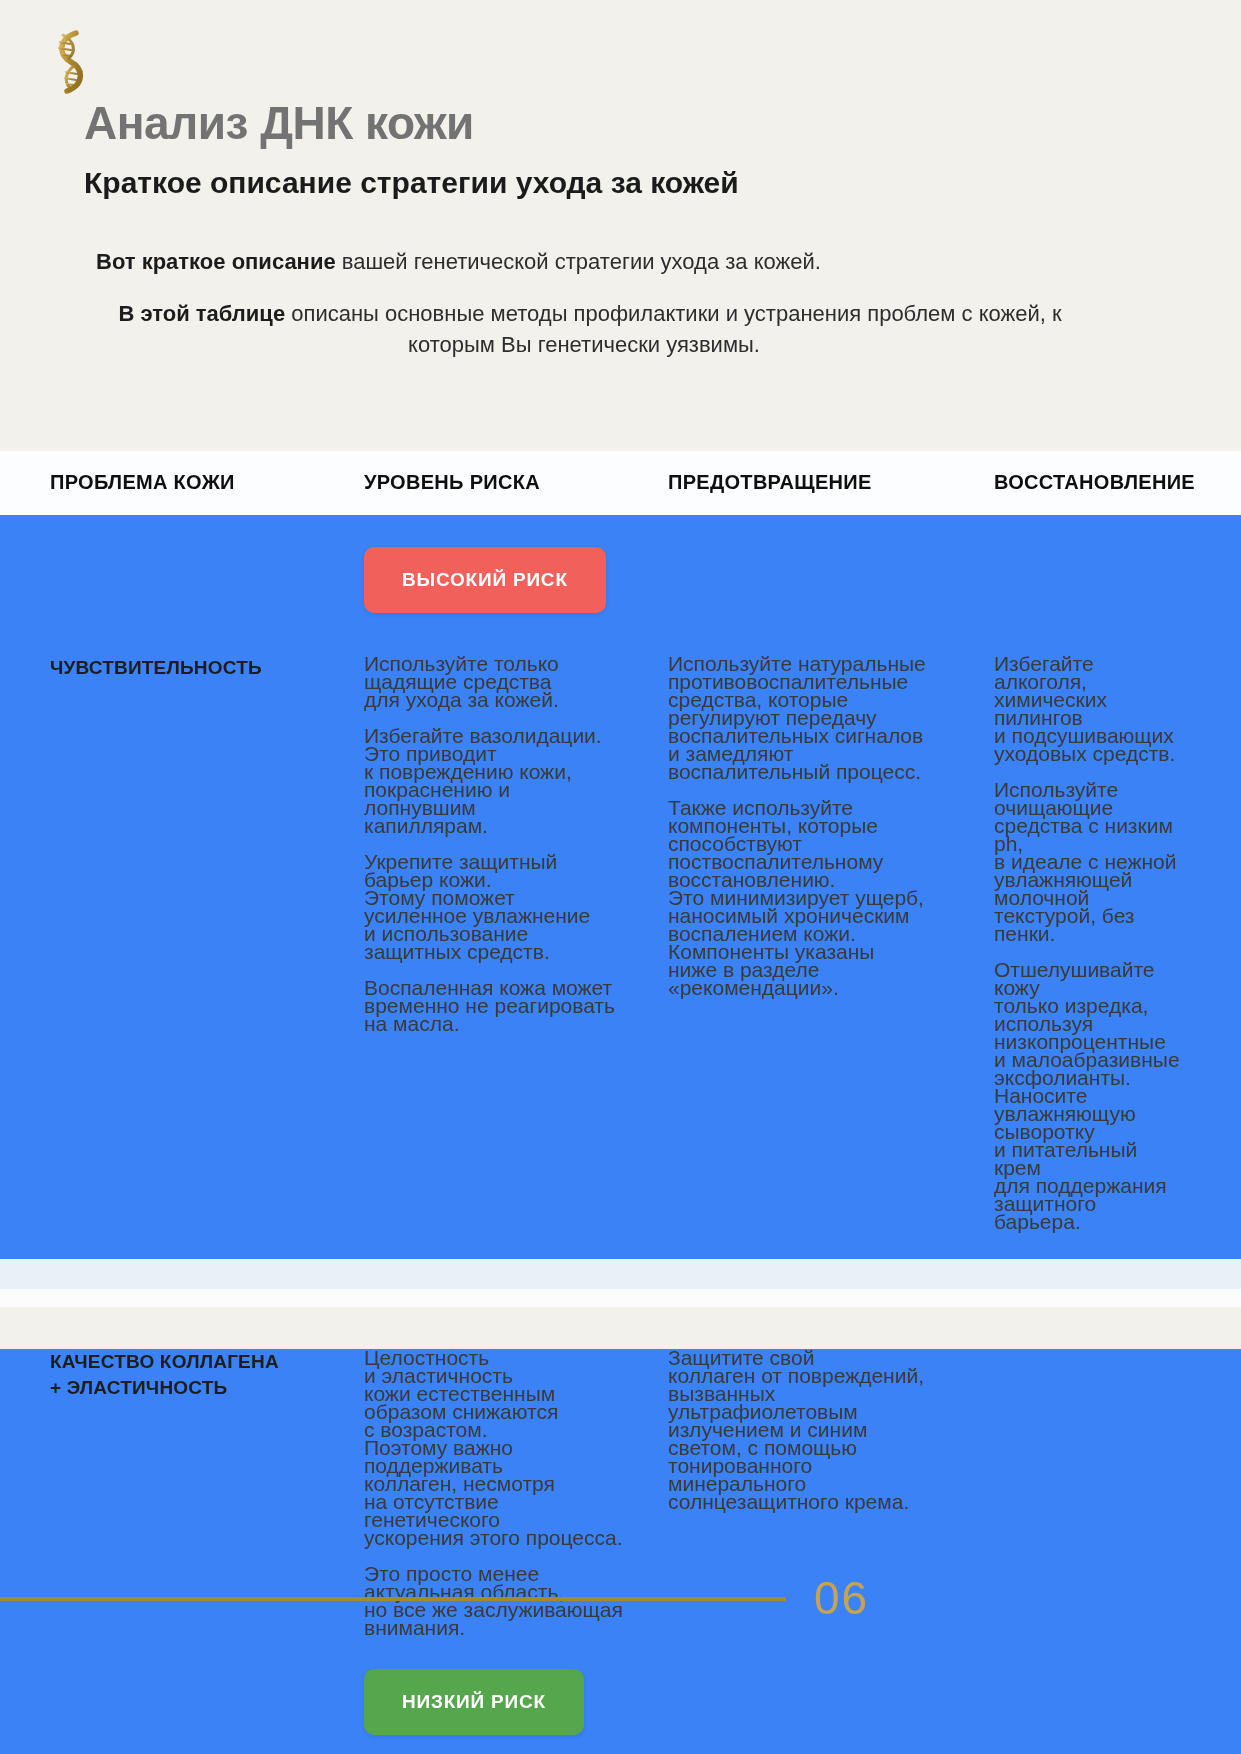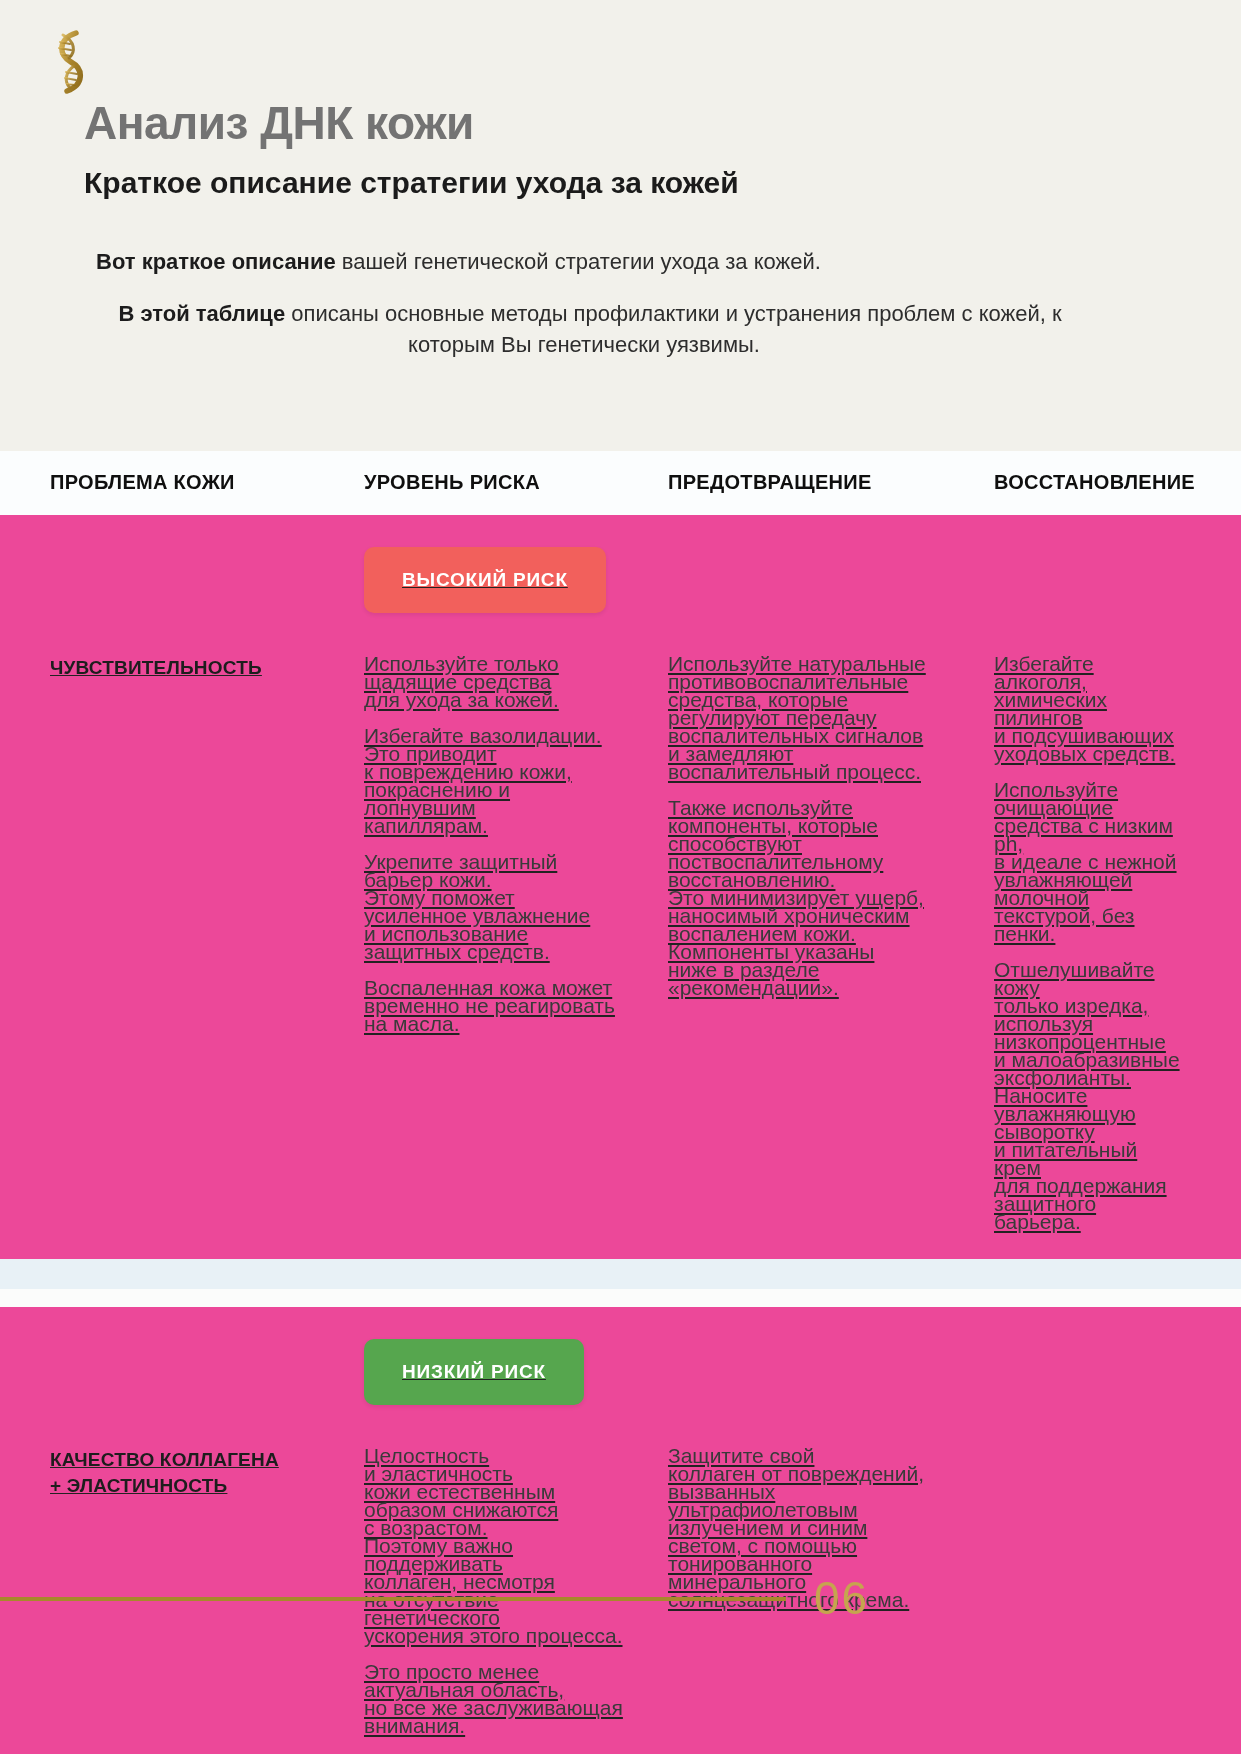--- a/index.html
+++ b/index.html
@@ -42,21 +42,21 @@
   .table-header {
     margin-top:90px; height:64px;
     background:#FBFDFE;
     align-items:center;
   }
   .col-header {
     font-size:20px; font-weight:bold; letter-spacing:0.3px;
     color:#0f0f0f;
   }
 
-  .risk-section { background:#ec4899; padding-bottom:28px;text-decoration:underline; }
+  .risk-section { background:#3b82f6; padding-bottom:28px; }
   .risk-section.second { padding-bottom:48px; }
   .badge {
     grid-column:2;
     justify-self:start;
     margin-top:32px;
     padding:0 38px;
     height:66px;
     display:flex; align-items:center;
     border-radius:10px;
     color:#ffffff;
@@ -199,23 +199,20 @@
 и питательный крем
 для поддержания
 защитного барьера.</div>
     </div>
   </div>
 
   <div class="pale-strip"></div>
   <div class="section-gap"></div>
 
   <div class="risk-section second">
-    <div class="grid-cols">
-      <div class="badge" style="background-color: rgb(86, 166, 78);">НИЗКИЙ РИСК</div>
-    </div>
     <div class="grid-cols section-content">
       <div class="problem-label">КАЧЕСТВО КОЛЛАГЕНА
 + ЭЛАСТИЧНОСТЬ</div>
       <div class="cell">Целостность
 и эластичность
 кожи естественным
 образом снижаются
 с возрастом.
 Поэтому важно
 поддерживать
@@ -229,20 +226,23 @@
 внимания.</div>
       <div class="cell">Защитите свой
 коллаген от повреждений,
 вызванных ультрафиолетовым
 излучением и синим
 светом, с помощью
 тонированного минерального
 солнцезащитного крема.</div>
       <div class="cell"></div>
     </div>
+    <div class="grid-cols">
+      <div class="badge" style="background-color: rgb(86, 166, 78);">НИЗКИЙ РИСК</div>
+    </div>
   </div>
 
   <div class="footer">
     <div class="footer-line" style="background-color: rgb(168, 137, 43);"></div>
     <div class="page-number" style="color: rgb(198, 164, 79);">06</div>
   </div>
 
 </div>
 
 </body></html>

